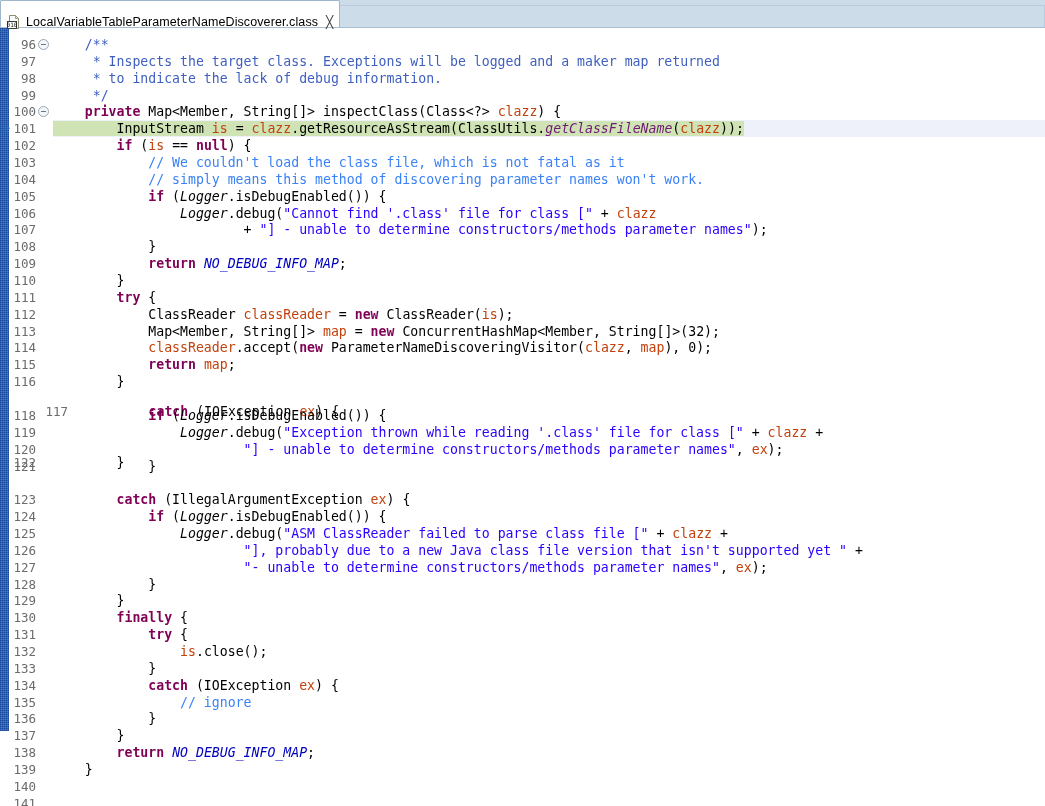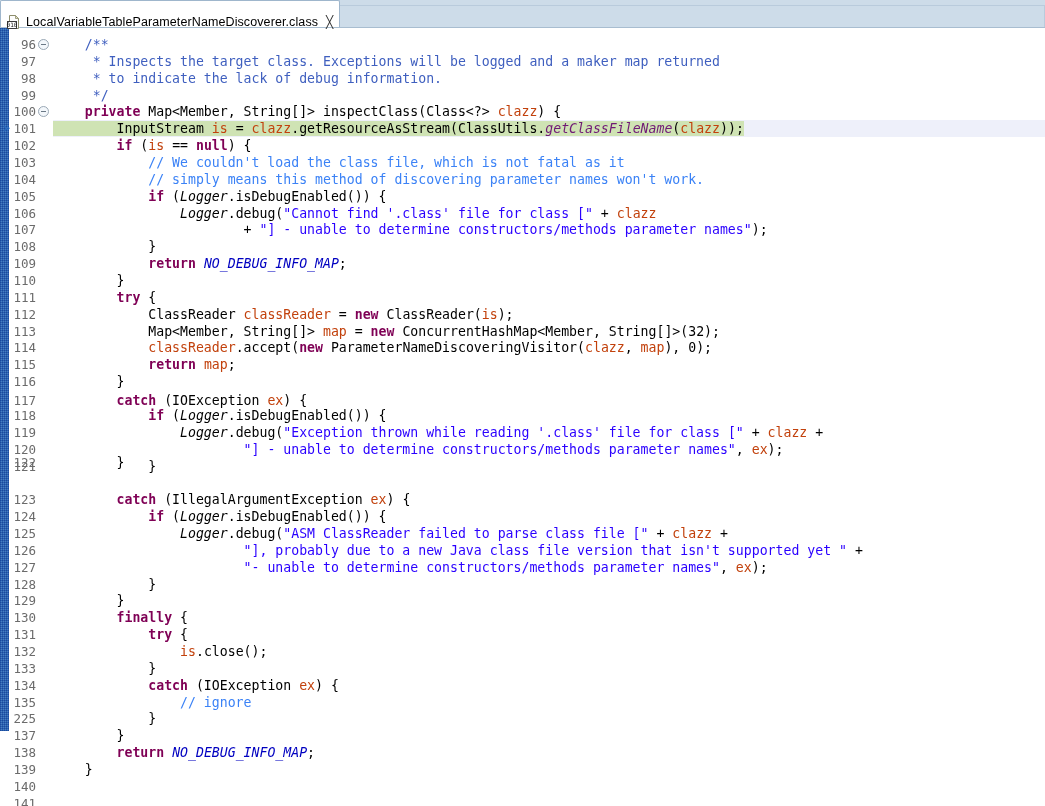--- a/index.html
+++ b/index.html
@@ -283,21 +283,21 @@
         <span class="codeline"><span class="pln">            </span><span class="loc">classReader</span><span class="pln">.accept(</span><span class="kw">new</span><span class="pln"> ParameterNameDiscoveringVisitor(</span><span class="loc">clazz</span><span class="pln">, </span><span class="loc">map</span><span class="pln">), 0);</span></span>
       </div>
       <div class="row" style="top: 328.34px;">
         <span class="lineno">115</span>
         <span class="codeline"><span class="pln">            </span><span class="kw">return</span><span class="pln"> </span><span class="loc">map</span><span class="pln">;</span></span>
       </div>
       <div class="row" style="top: 345.2px;">
         <span class="lineno">116</span>
         <span class="codeline"><span class="pln">        }</span></span>
       </div>
-      <div class="row" style="top: 364px;">
+      <div class="row" style="top: 375px; margin-left: 32px;">
         <span class="lineno">117</span>
         <span class="codeline"><span class="pln">        </span><span class="kw">catch</span><span class="pln"> (IOException </span><span class="loc">ex</span><span class="pln">) {</span></span>
       </div>
       <div class="row" style="top: 378.92px;">
         <span class="lineno">118</span>
         <span class="codeline"><span class="pln">            </span><span class="kw">if</span><span class="pln"> (</span><span class="stat">Logger</span><span class="pln">.isDebugEnabled()) {</span></span>
       </div>
       <div class="row" style="top: 395.78px;">
         <span class="lineno">119</span>
         <span class="codeline"><span class="pln">                </span><span class="stat">Logger</span><span class="pln">.debug(</span><span class="str">"Exception thrown while reading '.class' file for class ["</span><span class="pln"> + </span><span class="loc">clazz</span><span class="pln"> +</span></span>
@@ -360,21 +360,21 @@
       </div>
       <div class="row" style="top: 648.68px;">
         <span class="lineno">134</span>
         <span class="codeline"><span class="pln">            </span><span class="kw">catch</span><span class="pln"> (IOException </span><span class="loc">ex</span><span class="pln">) {</span></span>
       </div>
       <div class="row" style="top: 665.54px;">
         <span class="lineno">135</span>
         <span class="codeline"><span class="pln">                </span><span class="cmt">// ignore</span></span>
       </div>
       <div class="row" style="top: 682.4px;">
-        <span class="lineno">225</span>
+        <span class="lineno">136</span>
         <span class="codeline"><span class="pln">            }</span></span>
       </div>
       <div class="row" style="top: 699.26px;">
         <span class="lineno">137</span>
         <span class="codeline"><span class="pln">        }</span></span>
       </div>
       <div class="row" style="top: 716.12px;">
         <span class="lineno">138</span>
         <span class="codeline"><span class="pln">        </span><span class="kw">return</span><span class="pln"> </span><span class="sfld">NO_DEBUG_INFO_MAP</span><span class="pln">;</span></span>
       </div>

